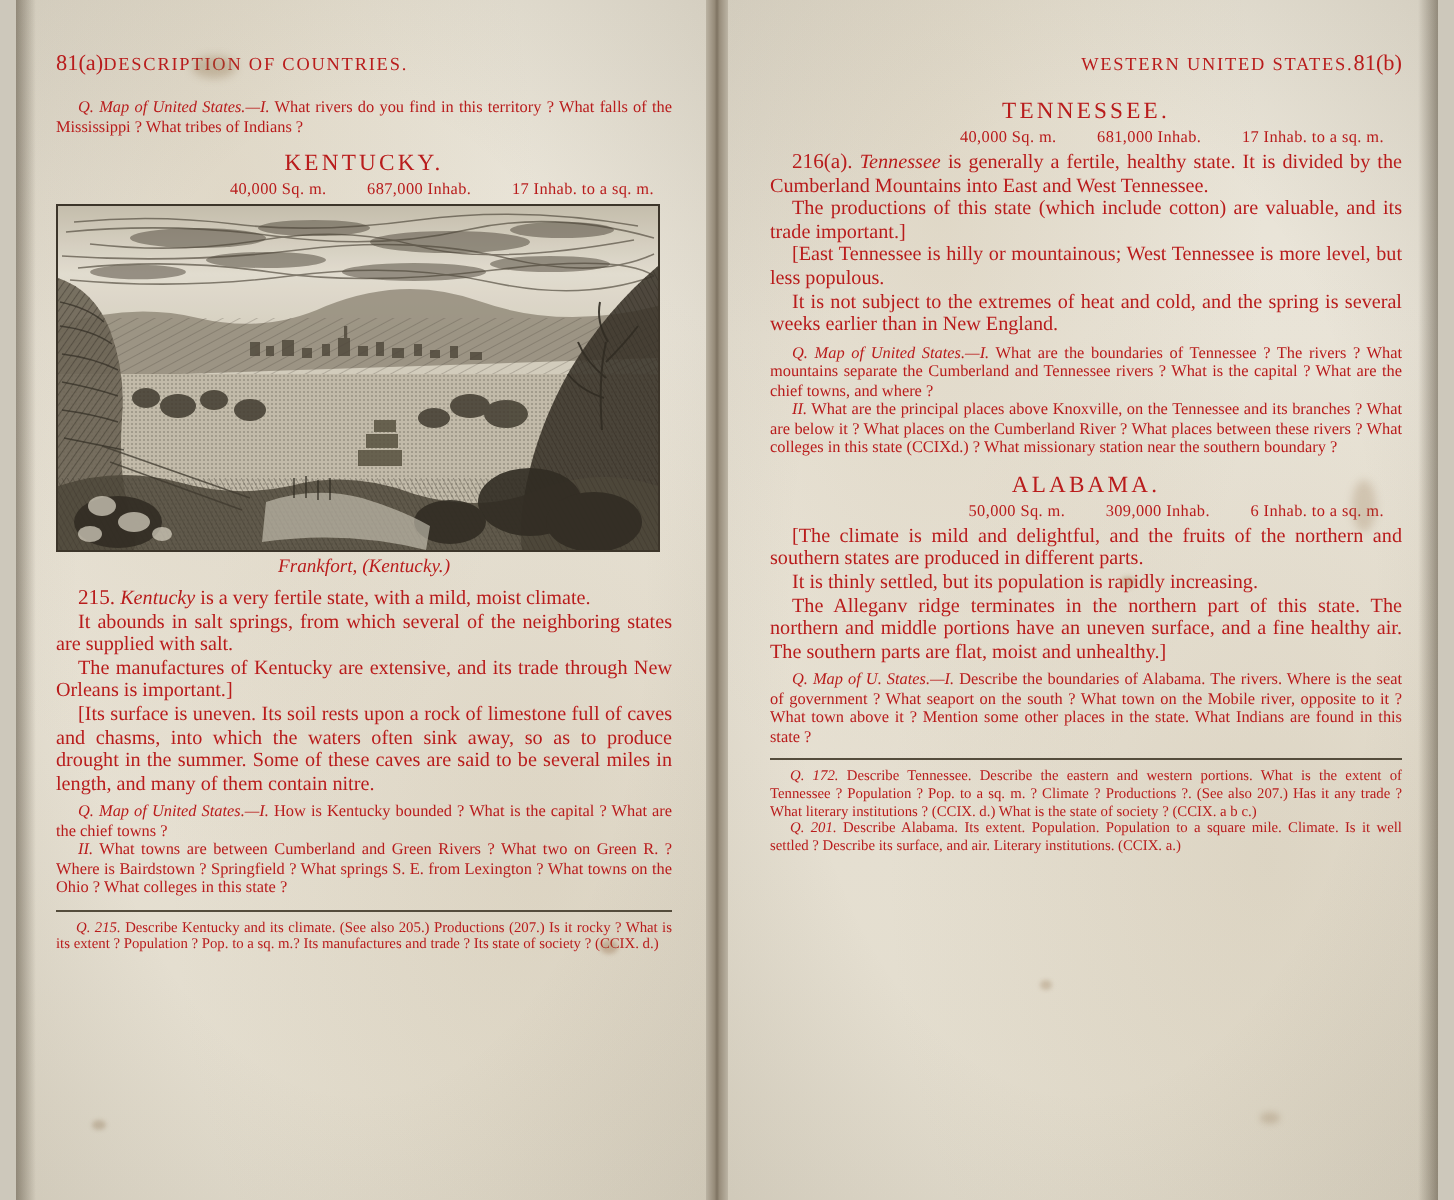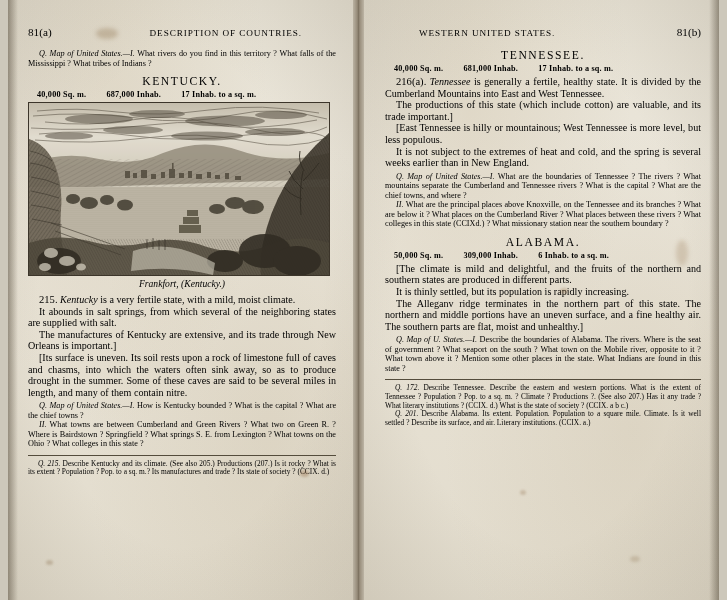--- a/index.html
+++ b/index.html
@@ -53,69 +53,68 @@
     background: linear-gradient(90deg, rgba(60,50,34,0.45), rgba(60,50,34,0));
   }
   .edge-shadow-r {
     position: absolute; top:0; right: 0; width: 10px; height: 600px;
     background: linear-gradient(270deg, rgba(60,50,34,0.45), rgba(60,50,34,0));
   }
 
   
   .col {
     position: absolute;
-    color: #000000;
+    color: #b91c1c;
   }
   .col-left  { left: 28px;  top: 26px; width: 308px; }
   .col-right { left: 385px; top: 26px; width: 316px; }
 
   .runhead {
     display: flex;
     align-items: baseline;
     font-size: 9.2px;
     letter-spacing: 0.9px;
     margin-bottom: 11px;
     white-space: nowrap;
   }
   .runhead .folio {
     font-size: 11.2px;
     letter-spacing: 0;
     font-variant: normal;
   }
   .runhead .title {
     flex: 1;
-    text-align: right;
+    text-align: left;
     text-transform: uppercase;
   }
-  .runhead.right .title { text-align: left; }
+  .runhead.right .title { text-align: right; }
   .runhead .spacer { width: 34px; }
 
   .body {
     font-size: 10.1px;
     line-height: 11.6px;
     text-align: justify;
     text-justify: inter-word;
   }
   .body p { margin: 0; text-indent: 11px; }
   .body p.noind { text-indent: 0; }
   .body .sec { font-size: 10.6px; }
 
   .state-head {
     text-align: center;
     font-size: 11.6px;
     letter-spacing: 1.6px;
     margin: 7px 0 2px 0;
   }
   .stats {
-    text-align: left;
+    text-align: right;
     font-size: 8.2px;
     letter-spacing: 0.2px;
     margin-bottom: 3px;
     white-space: nowrap;
-    font-weight: bold;
   }
   .stats span { margin: 0 9px; }
 
   .qblock {
     font-size: 8.2px;
     line-height: 9.5px;
     text-align: justify;
     margin-top: 3px;
   }
   .qblock p { margin: 0; text-indent: 11px; }

